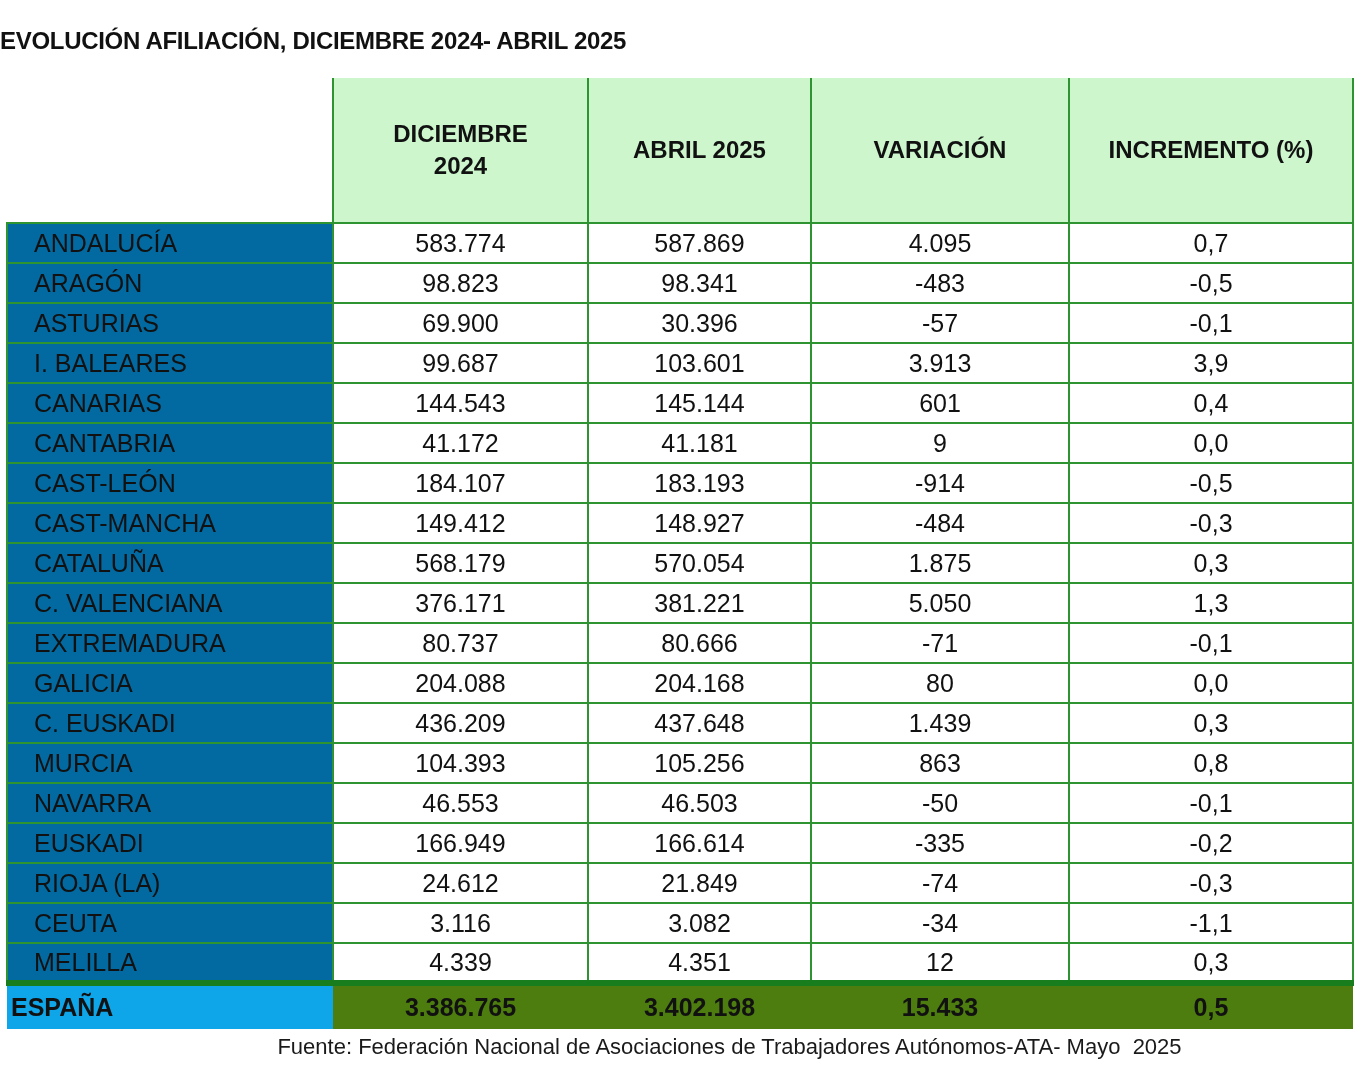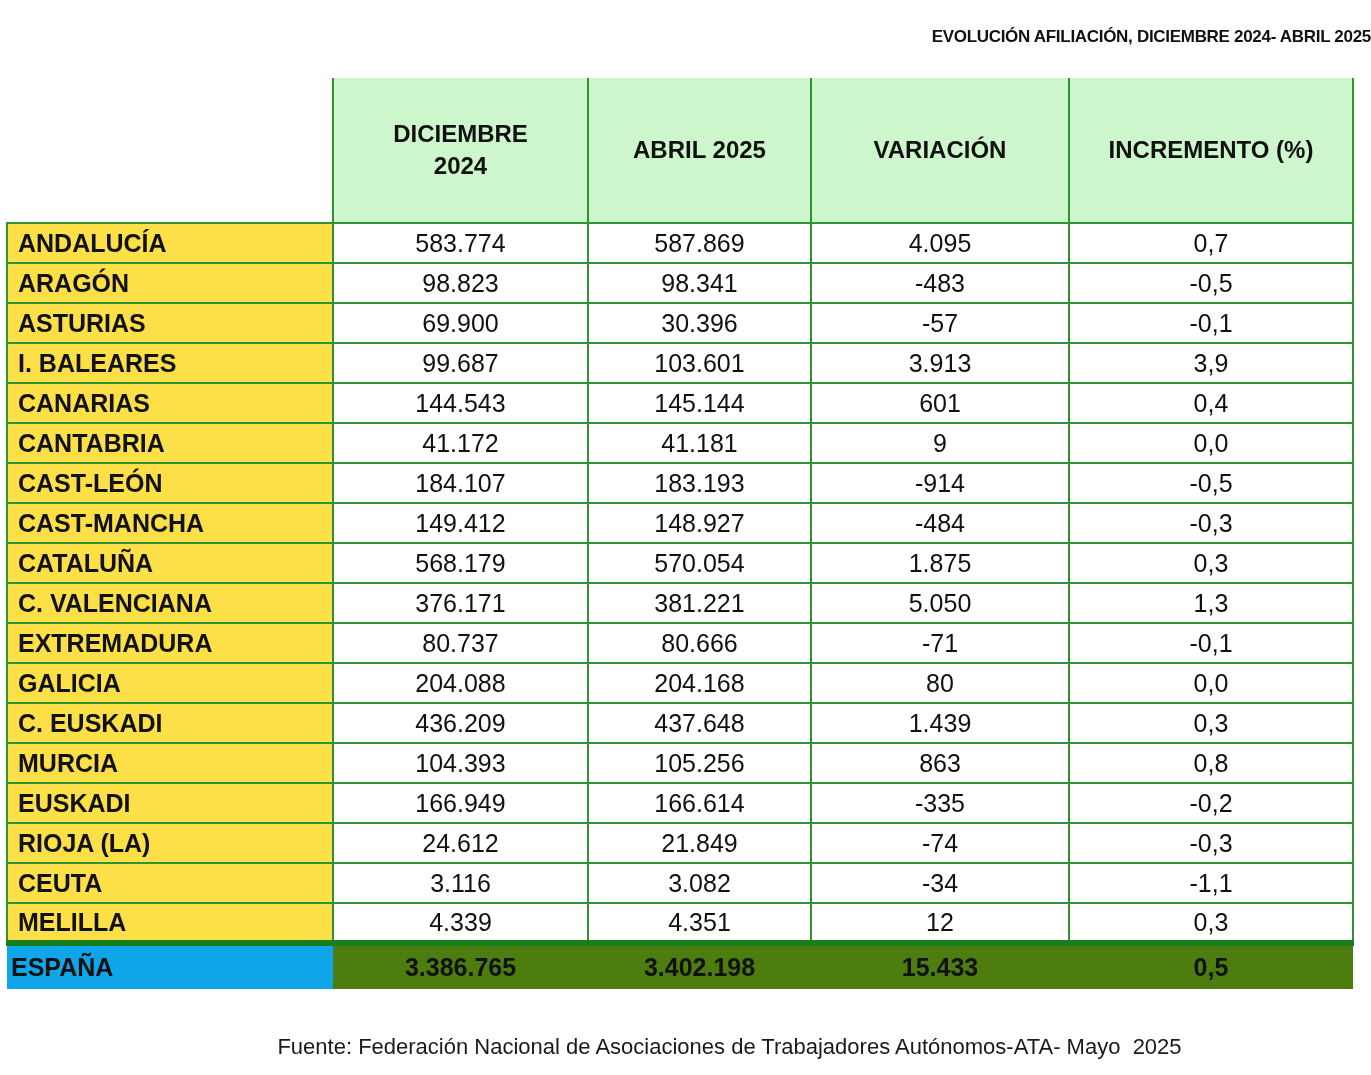--- a/index.html
+++ b/index.html
@@ -16,22 +16,22 @@
     position: relative;
     width: 1371px;
     height: 1075px;
     background: #ffffff;
   }
   .title {
     position: absolute;
     top: 27px;
     left: 0;
     width: 100%;
-    text-align: right;
-    font-size: 17px;
+    text-align: left;
+    font-size: 24px;
     font-weight: bold;
     letter-spacing: -0.3px;
     white-space: pre;
   }
   table.aff {
     position: absolute;
     left: 6px;
     top: 78px;
     border-collapse: collapse;
     table-layout: fixed;
@@ -64,25 +64,25 @@
     line-height: 1.35;
   }
   th.hcell .wrapcap {
     display: inline-block;
     max-width: 175px;
   }
 
   
   tr.r { height: 40px; }
   td.name {
-    background: #fde047;
+    background: #0369a1;
     border: 2px solid #2e9431;
-    font-weight: bold;
+    font-weight: normal;
     text-align: left;
-    padding-left: 10px;
+    padding-left: 26px;
     vertical-align: middle;
   }
   td.num {
     background: #ffffff;
     border: 2px solid #2e9431;
     text-align: center;
     vertical-align: middle;
   }
 
   
@@ -229,20 +229,27 @@
         <td class="num">0,3</td>
       </tr>
       <tr class="r">
         <td class="name">MURCIA</td>
         <td class="num">104.393</td>
         <td class="num">105.256</td>
         <td class="num">863</td>
         <td class="num">0,8</td>
       </tr>
       <tr class="r">
+        <td class="name">NAVARRA</td>
+        <td class="num">46.553</td>
+        <td class="num">46.503</td>
+        <td class="num">-50</td>
+        <td class="num">-0,1</td>
+      </tr>
+      <tr class="r">
         <td class="name">EUSKADI</td>
         <td class="num">166.949</td>
         <td class="num">166.614</td>
         <td class="num">-335</td>
         <td class="num">-0,2</td>
       </tr>
       <tr class="r">
         <td class="name">RIOJA (LA)</td>
         <td class="num">24.612</td>
         <td class="num">21.849</td>

